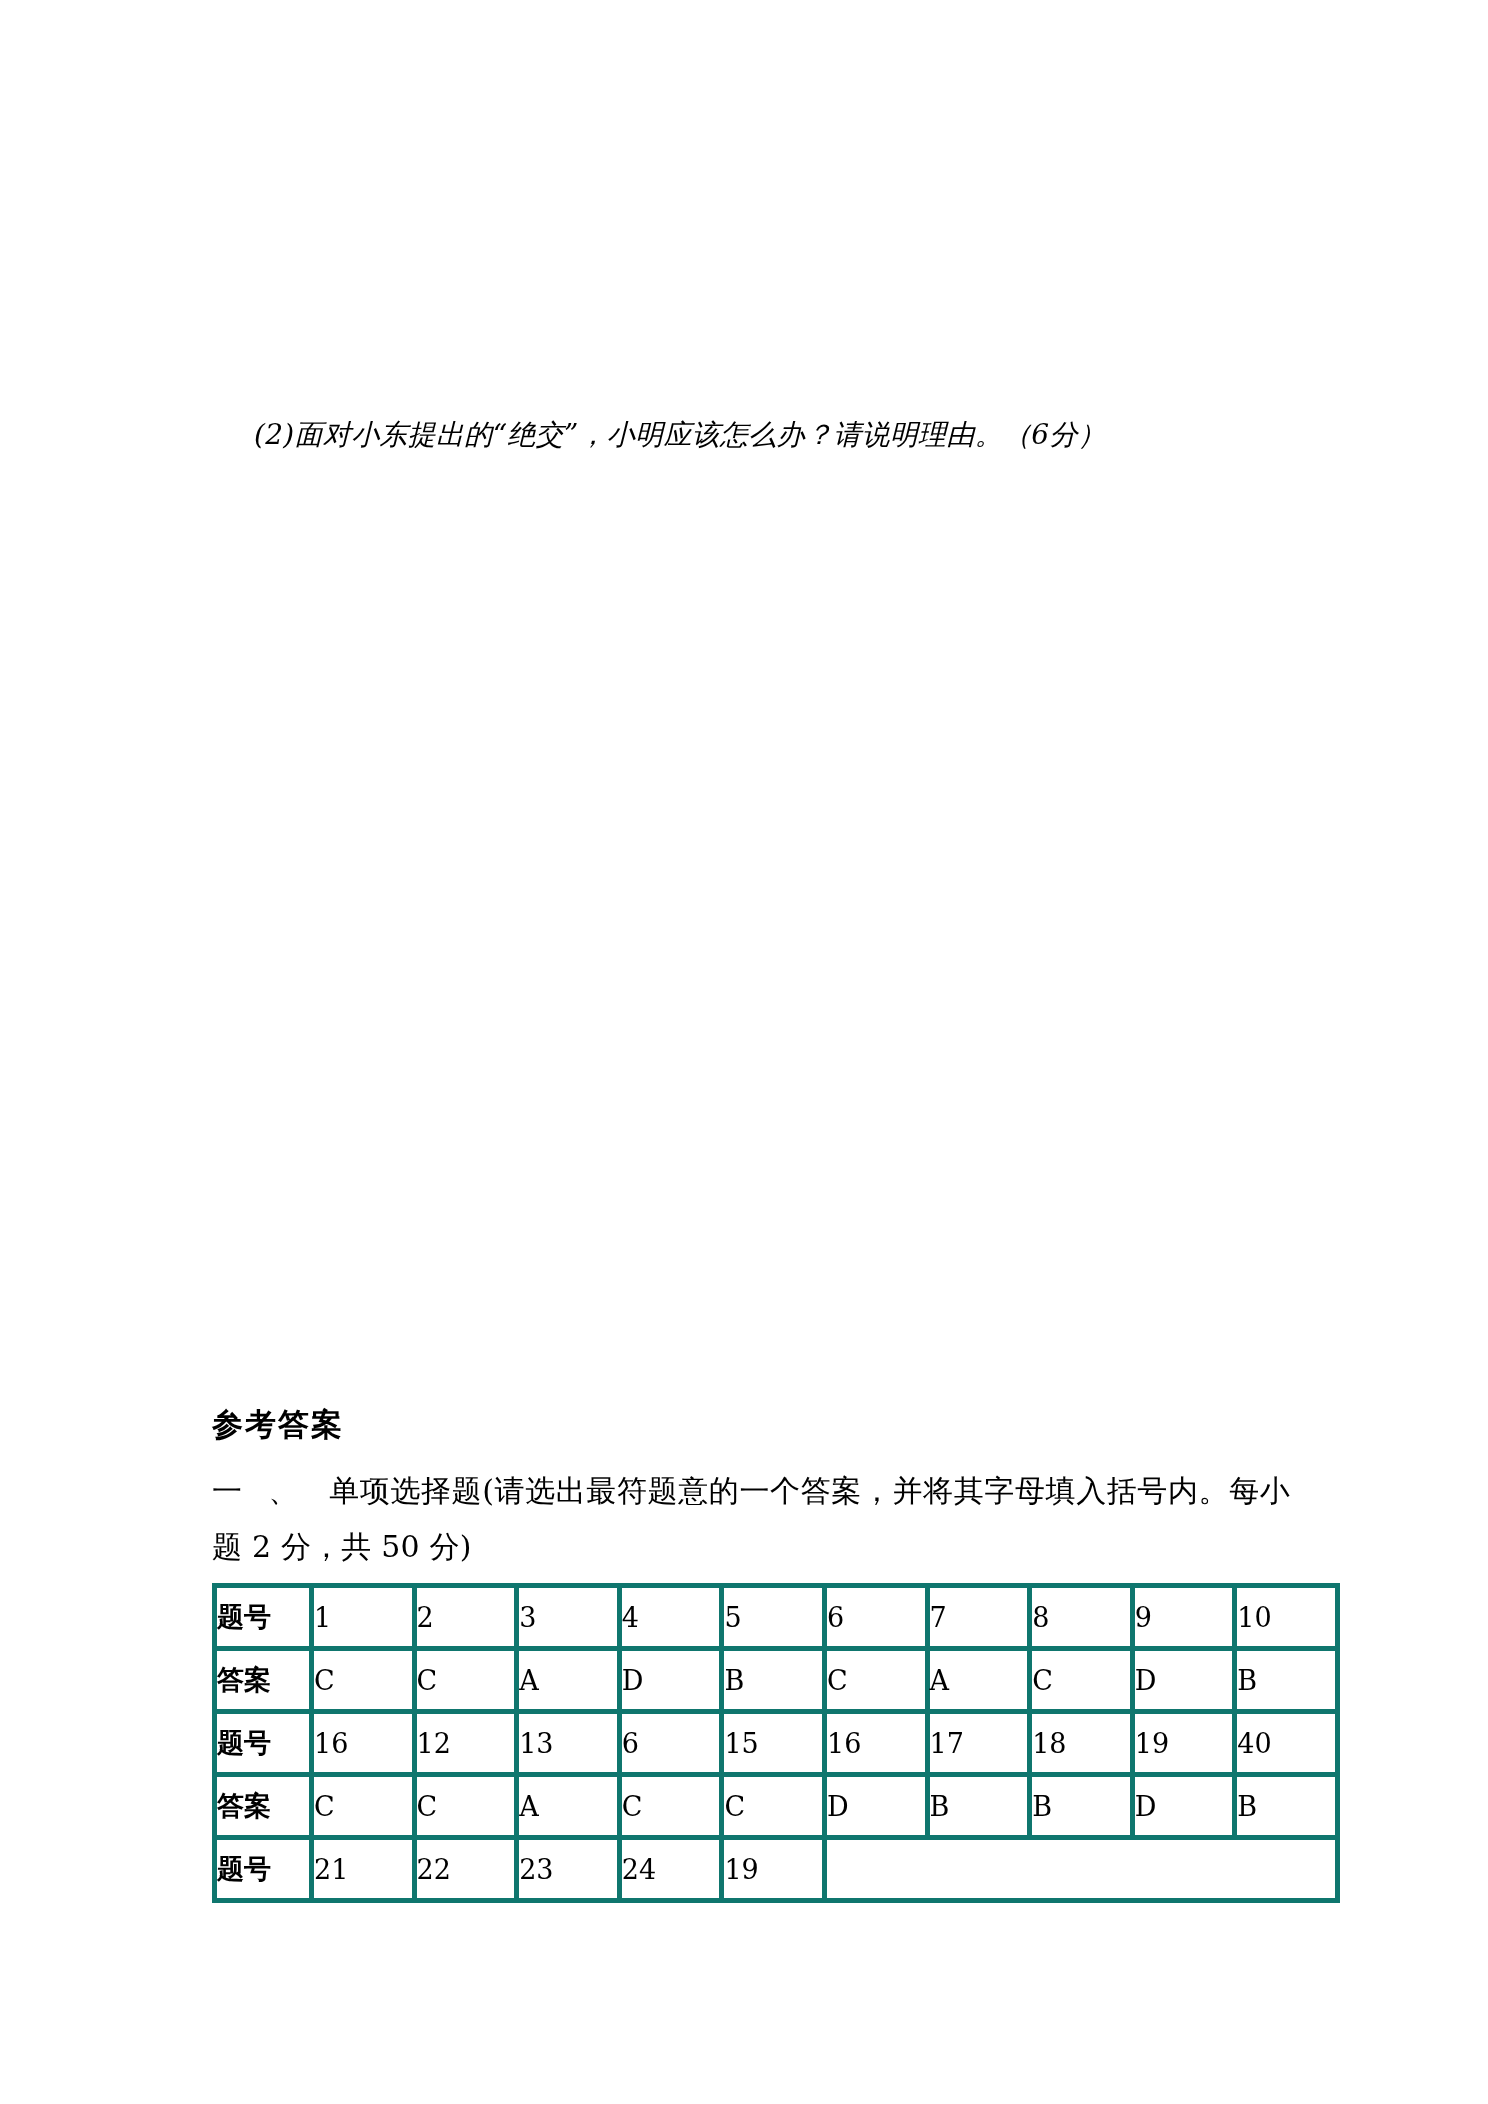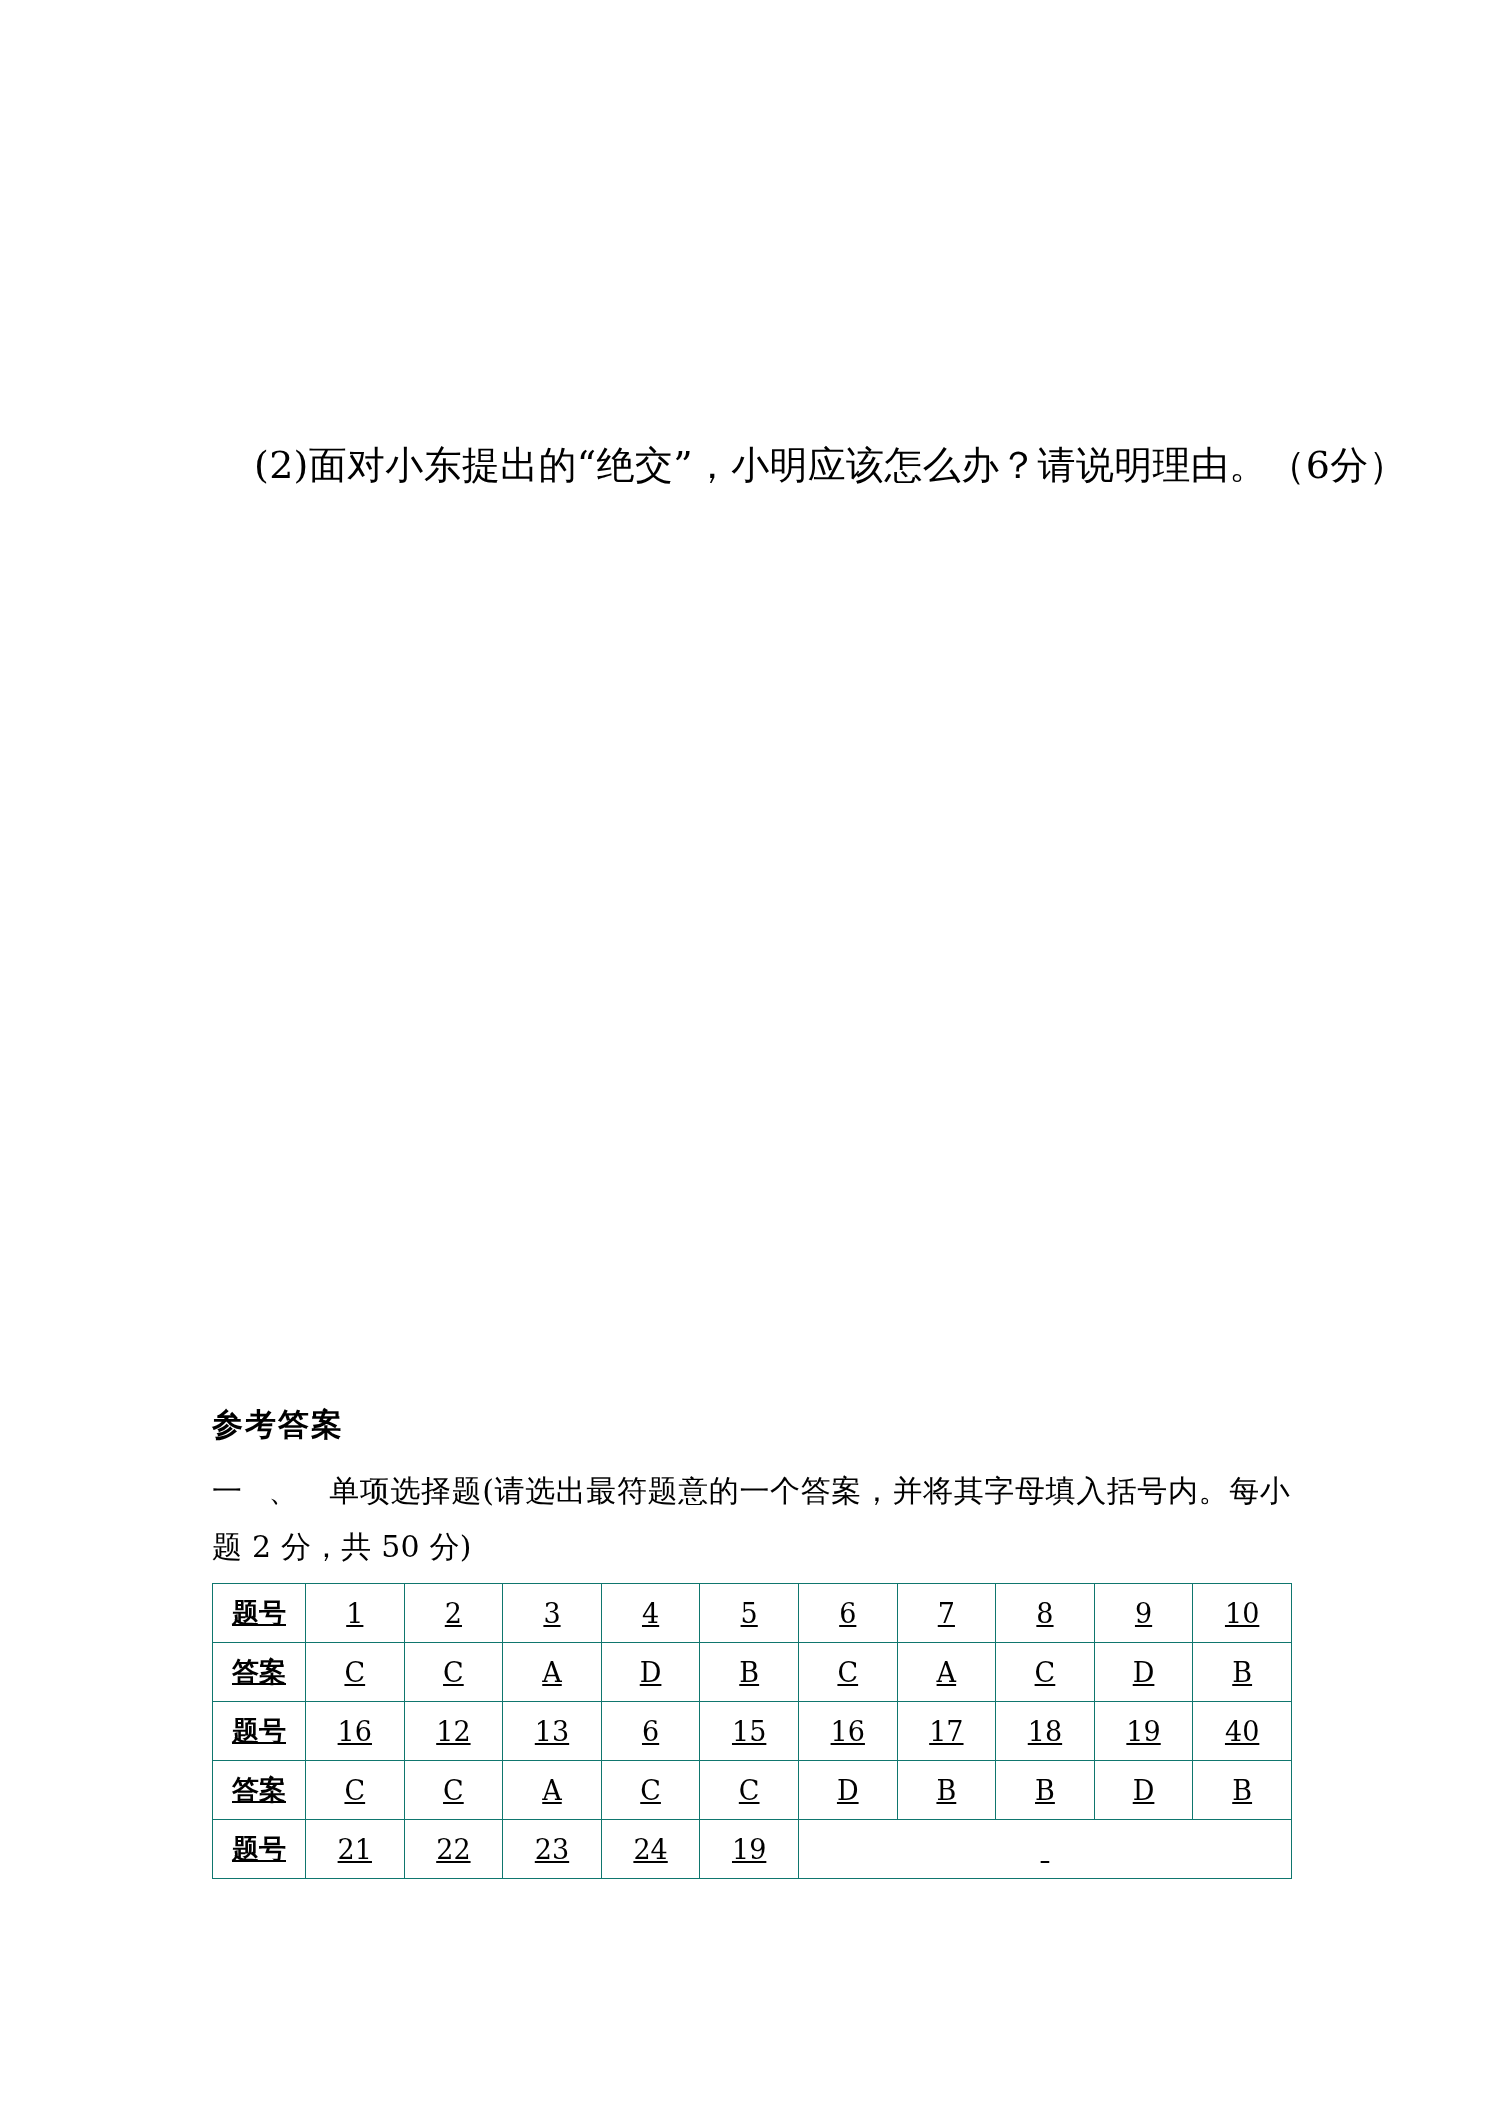--- a/index.html
+++ b/index.html
@@ -17,27 +17,28 @@
     height: 2104px;
     background: #ffffff;
     overflow: hidden;
     box-sizing: border-box;
   }
 
   
   .question-line {
     position: absolute;
     left: 212px;
-    top: 404px;
+    top: 384px;
     width: 1070px;
-    font-size: 38px;
+    font-size: 28px;
     line-height: 46px;
     letter-spacing: 0.3px;
     text-indent: 42px;
     white-space: nowrap;
+    font-style: italic;
   }
 
   
   .answer-space {
     position: absolute;
     left: 212px;
     top: 470px;
     width: 1070px;
     height: 930px;
   }
@@ -81,28 +82,26 @@
     left: 212px;
     top: 1583px;
     width: 1068px;
   }
   table.answer-table {
     border-collapse: collapse;
     width: 1068px;
     table-layout: fixed;
   }
   table.answer-table td {
-    border: 1px solid #0f766e;
+    border: 5px solid #0f766e;
     height: 58px;
-    text-align: center;
     vertical-align: middle;
     font-size: 27px;
     font-family: "DejaVu Serif", "Liberation Serif", serif;
     padding: 0;
-    text-decoration: underline;
   }
   table.answer-table td.label-cell {
     width: 92px;
     font-weight: bold;
     font-size: 27px;
   }
   table.answer-table td.data-cell {
     width: 97.6px;
   }
   table.answer-table td.empty-merged {

